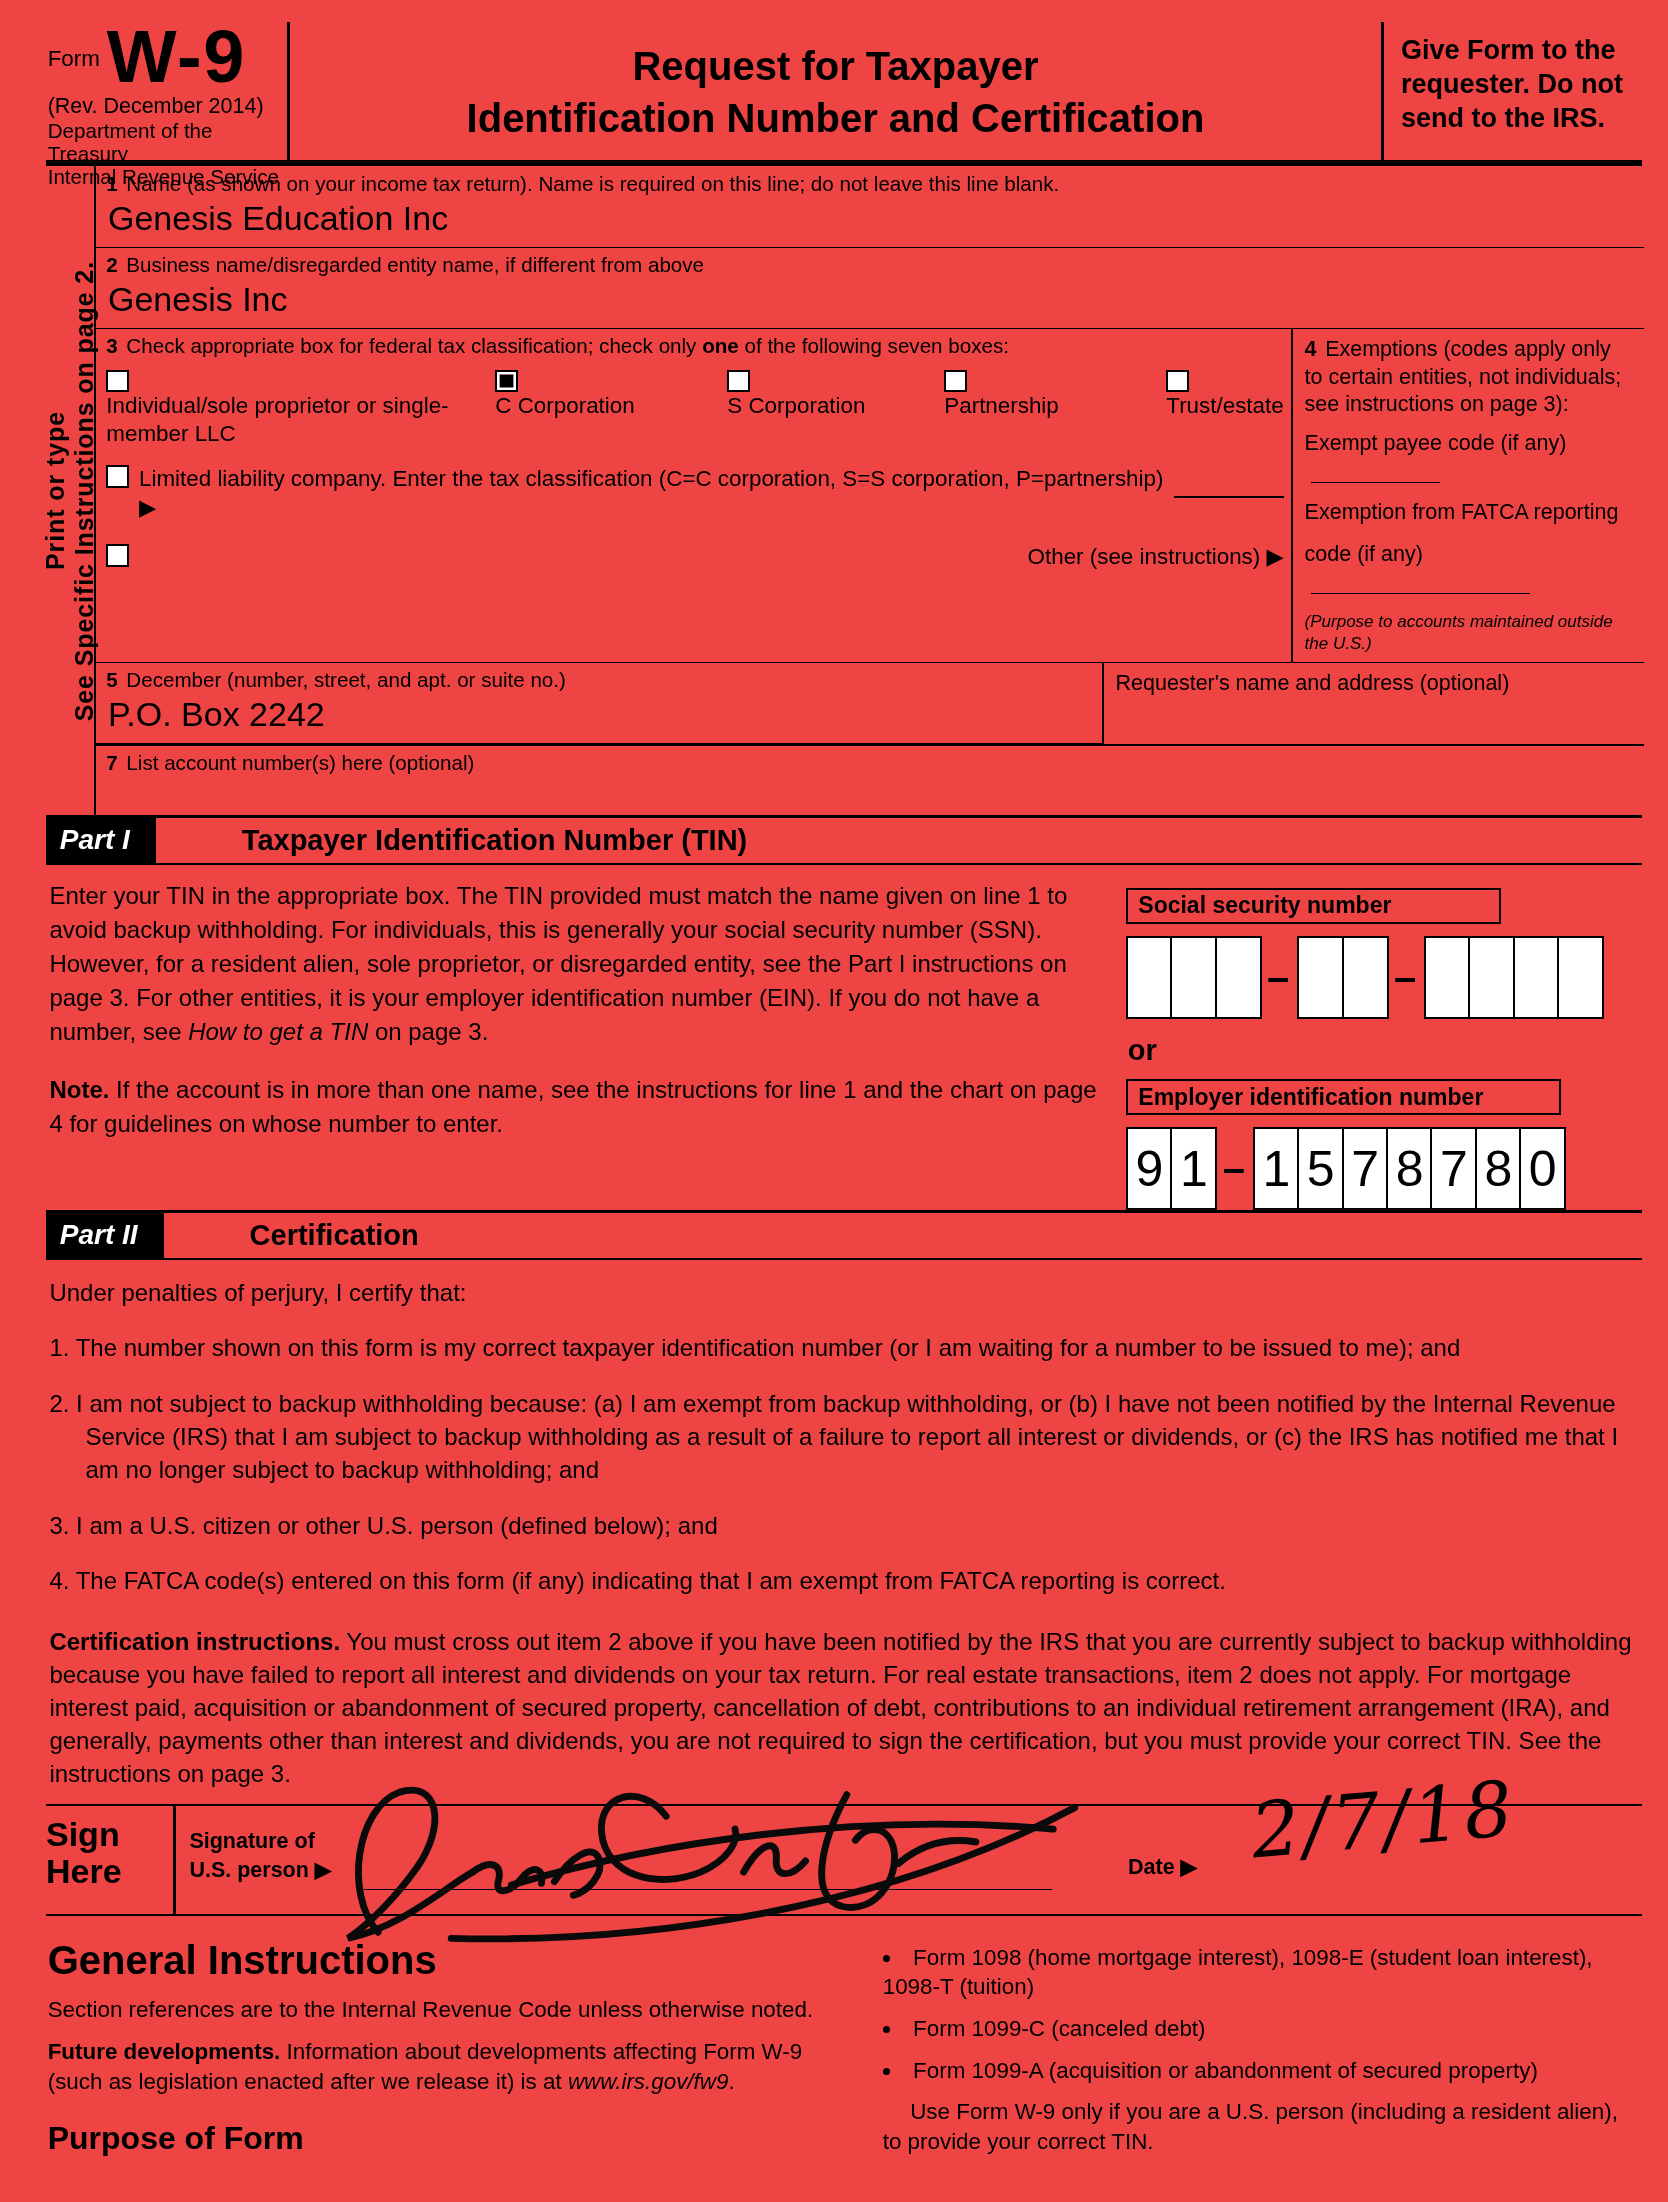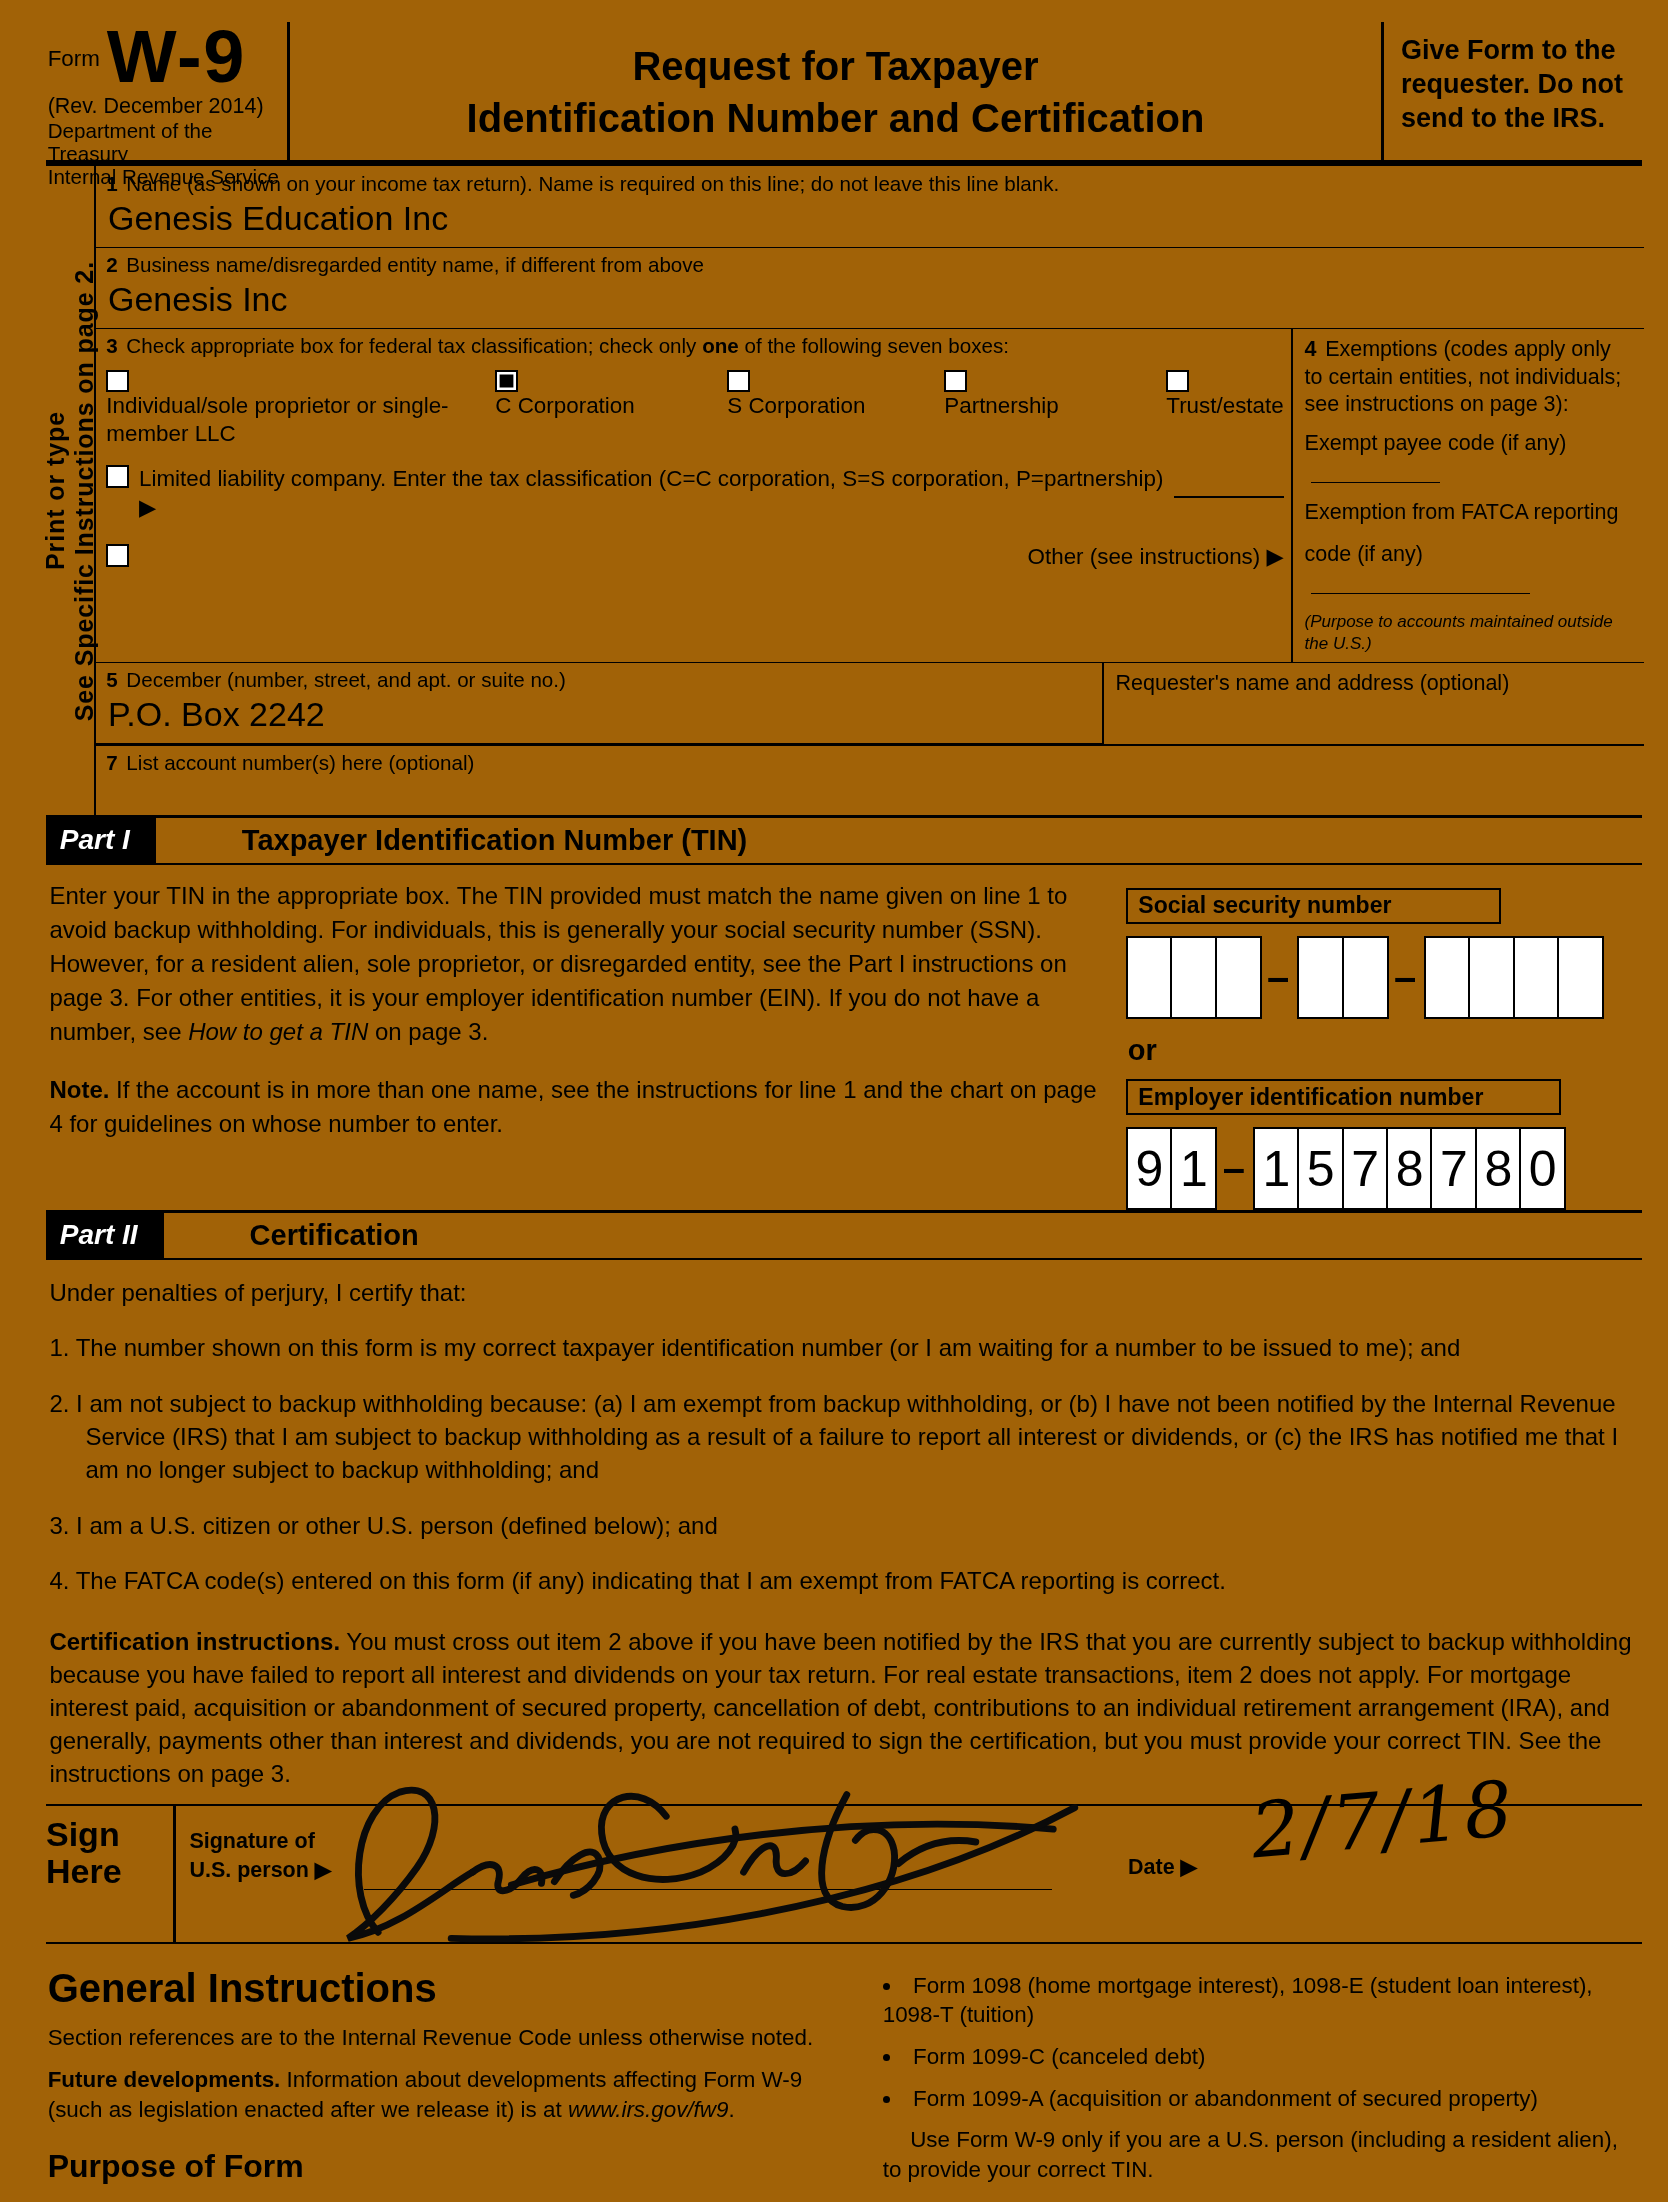--- a/index.html
+++ b/index.html
@@ -1,18 +1,18 @@
 <!DOCTYPE html>
 <html style="font-size:13.8px"><head>
 <meta charset="utf-8">
 <style>
   * { box-sizing: border-box; }
   html,body { margin:0; padding:0; background:#e8e8e8; }
   body { font-family:"Liberation Sans", sans-serif; color:#000; }
-  .page { position:relative; width:1668px; height:2203px; background:#a16207; margin:0 auto;
+  .page { position:relative; width:1668px; height:2203px; background:#ef4444; margin:0 auto;
           padding:22.4px 26px 0 46px; overflow:hidden; }
 
   
   .form-header { display:flex; align-items:stretch; height:138px; }
   .hdr-left { width:241px; padding:3.4px 5.2px 0 1.7px; }
   .form-word { font-size:22.4px; vertical-align:15.5px; margin-right:6.9px; }
   .form-number { font-size:74px; font-weight:bold; letter-spacing:1.7px; line-height:0.85; }
   .rev { font-size:21.5px; margin-top:5.2px; }
   .dept { font-size:20.6px; line-height:1.12; }
   .hdr-center { flex:1; border-left:3.4px solid #000; border-right:3.4px solid #000;
@@ -83,21 +83,21 @@
 
   
   .p2 { padding:6.9px 6.9px 0 3.4px; font-size:24px; line-height:1.38; }
   .p2 p { margin:0; }
   .p2-intro { margin-top:8.6px !important; }
   .p2-item { margin-top:22.4px !important; padding-left:36px; text-indent:-36px; }
   .cert-instr { margin-top:27.5px !important; padding-right:3.4px; }
 
   
   .sign-row { display:flex; position:relative; margin-top:13.8px; border-top:2.6px solid #000;
-              border-bottom:2.6px solid #000; height:140px; }
+              border-bottom:2.6px solid #000; height:112px; }
   .sign-here { width:127px; font-weight:bold; font-size:34px; line-height:1.08; padding-top:10.3px; }
   .sign-div { width:2.6px; background:#000; }
   .sig-label { width:185px; font-size:21.5px; font-weight:bold; padding:20.6px 0 0 13.8px; line-height:1.35; }
   .sig-line { position:absolute; left:318px; top:83px; width:688px; border-bottom:1.7px solid #000; height:0; }
   .sig-svg { position:absolute; left:250px; top:-93px; }
   .date-label { position:absolute; left:1082px; top:48px; font-size:21.5px; font-weight:bold; }
   .date-script { position:absolute; left:1205px; top:-31px; font-family:"DejaVu Serif", serif;
                  font-style:italic; font-size:76px; letter-spacing:3.4px; transform:rotate(-5deg);
                  white-space:nowrap; }
 

